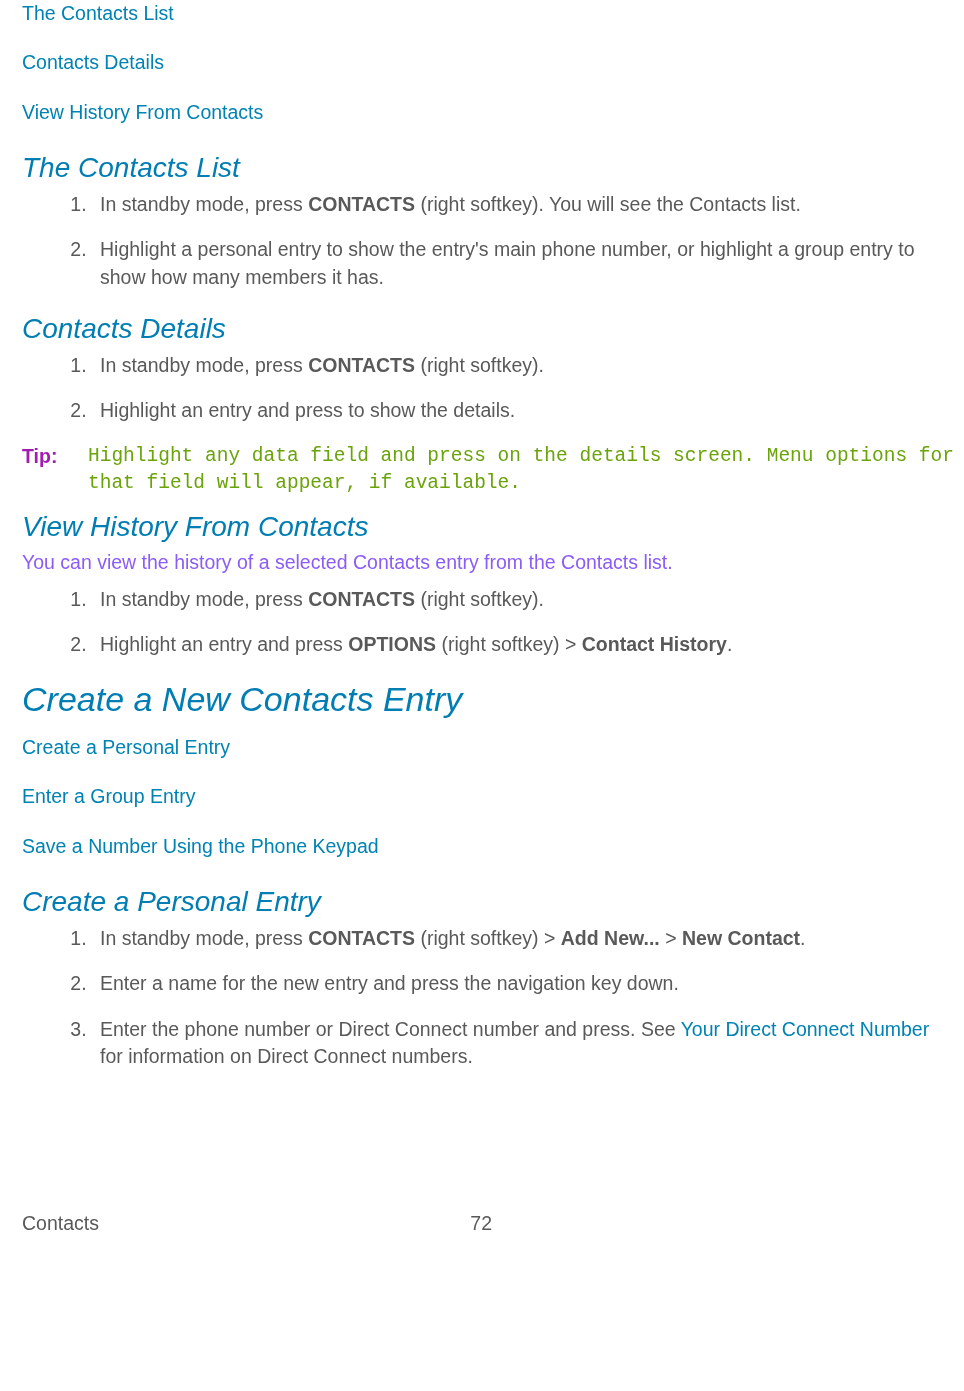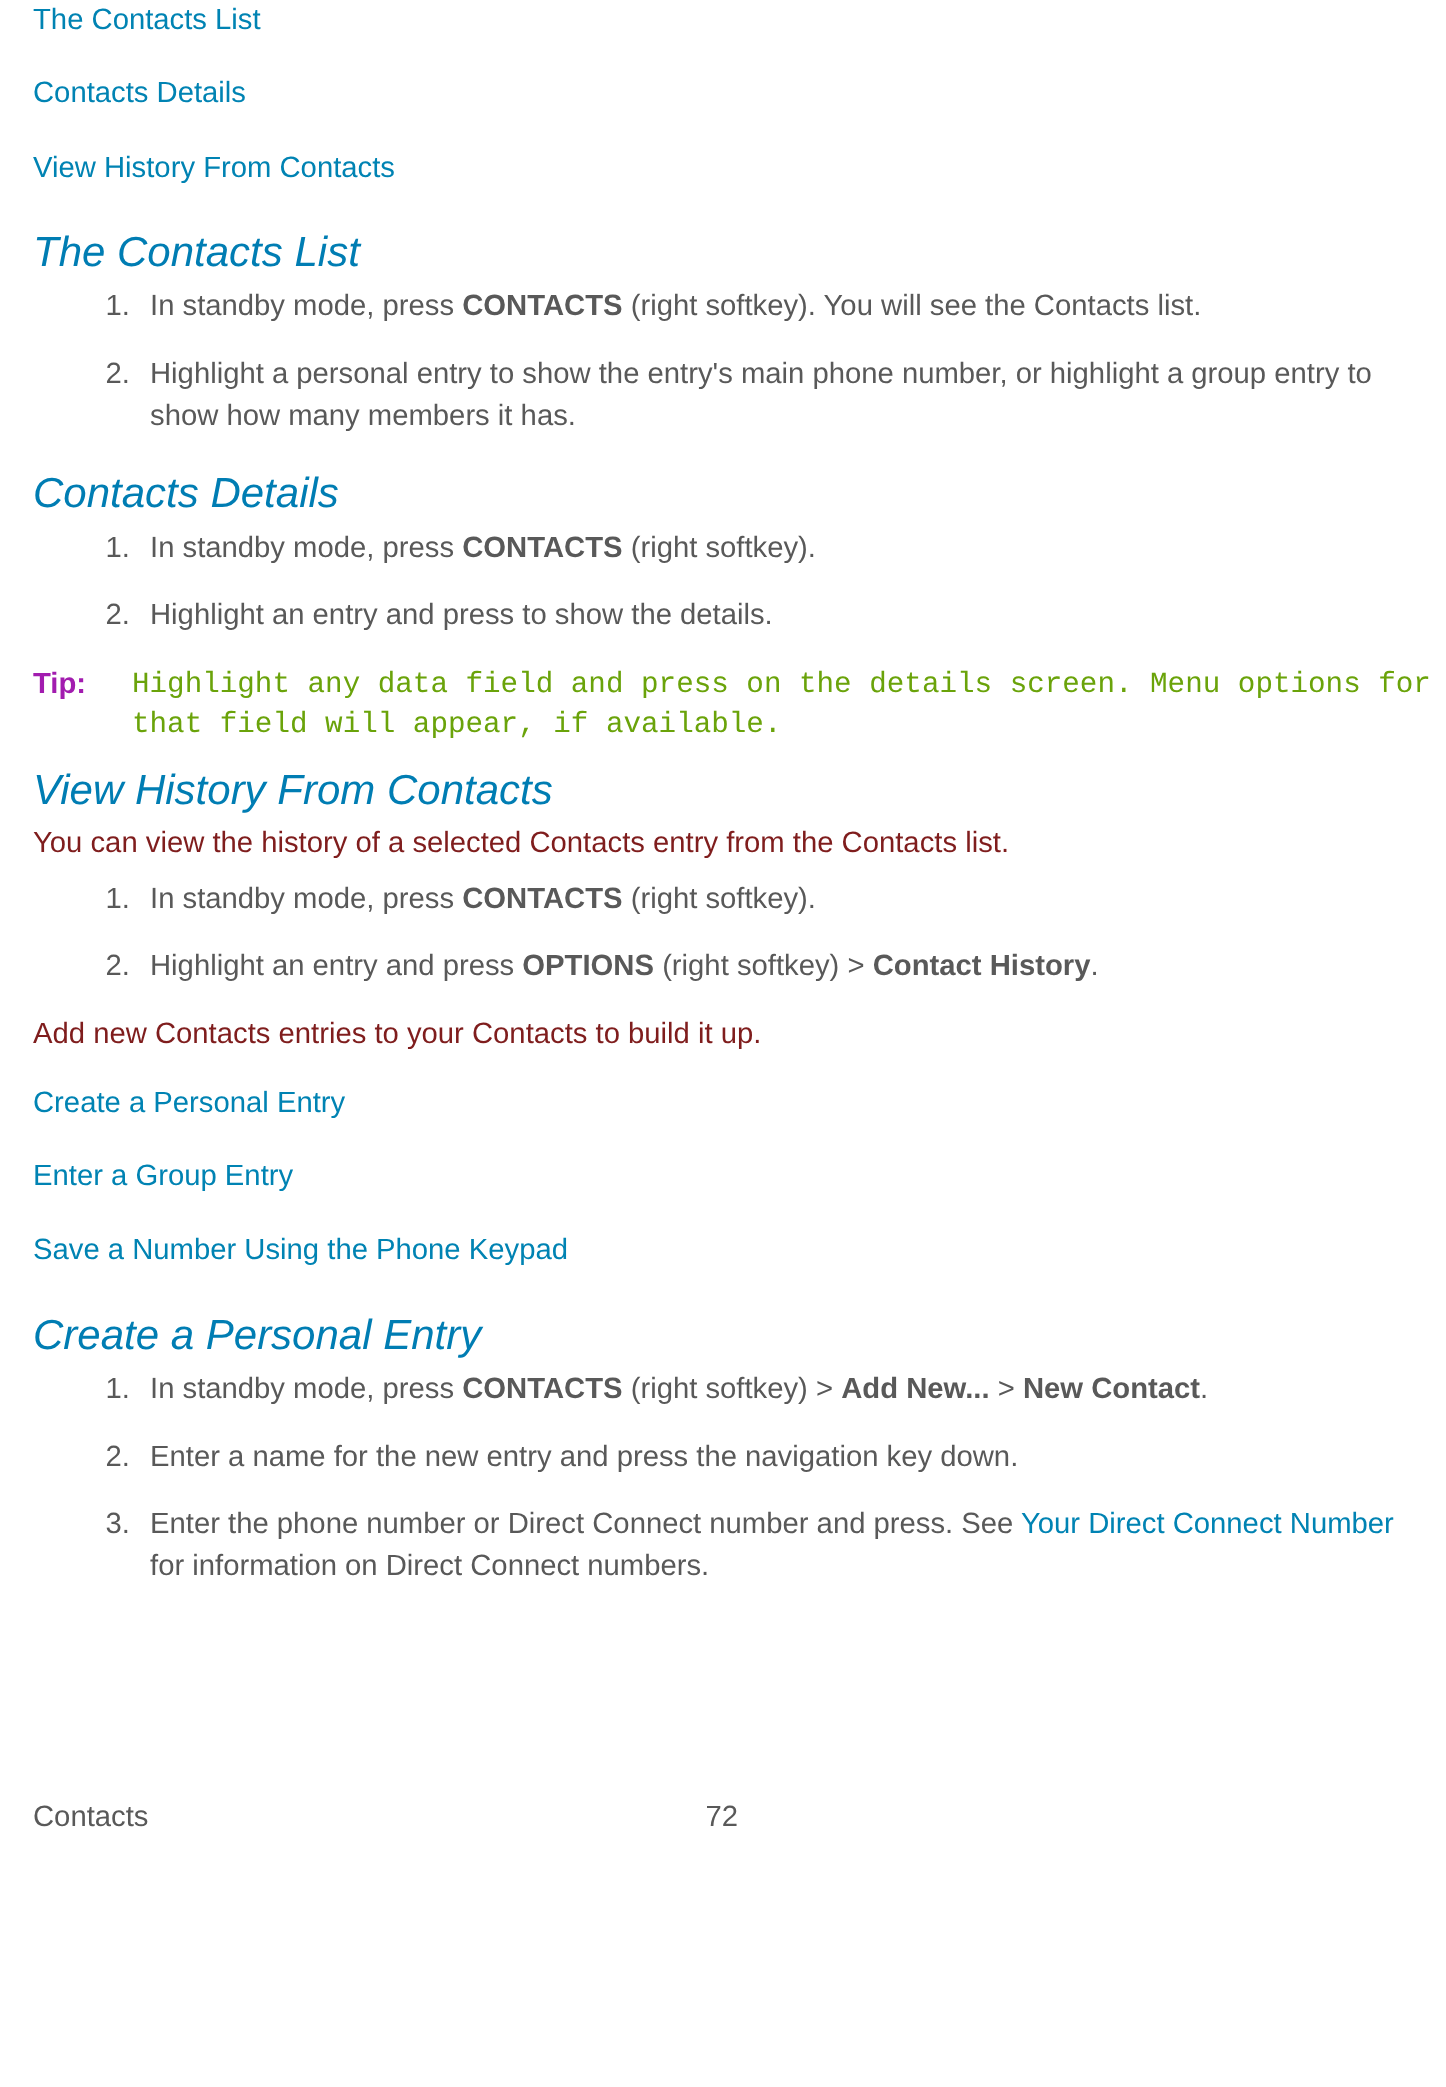--- a/index.html
+++ b/index.html
@@ -61,21 +61,21 @@
     width: 66px;
     flex-shrink: 0;
   }
   .tip-note-text {
     color: #6aa30a;
     flex: 1;
     font-family: Liberation Mono, monospace;
   }
   .body-text {
     margin: 2px 0 10px 0;
-    color: #7f1d1d;
+    color: #8b5cf6;
   }
   .footer {
     display: flex;
     justify-content: space-between;
     width: 470px;
     margin-top: 140px;
     color: #595959;
   }
 </style>
 </head>
@@ -112,21 +112,21 @@
   <div class="body-text">You can view the history of a selected Contacts entry from the Contacts list.</div>
   <ol>
     <li>
       <span>In standby mode, press </span><span class="bold">CONTACTS</span><span> (right softkey).</span>
     </li>
     <li>
       <span>Highlight an entry and press </span><span class="bold">OPTIONS</span><span> (right softkey) &gt; </span><span class="bold">Contact History</span><span>.</span>
     </li>
   </ol>
 
-  <div class="body-text">Add new Contacts entries to your Contacts to build it up.</div>
+  <h1 class="mainheading">Create a New Contacts Entry</h1>
 
 
   <div style="height:8px"></div>
   <a class="link toc-link">Create a Personal Entry</a>
   <a class="link toc-link">Enter a Group Entry</a>
   <a class="link toc-link">Save a Number Using the Phone Keypad</a>
 
   <h2 class="subheading">Create a Personal Entry</h2>
   <ol>
     <li>

